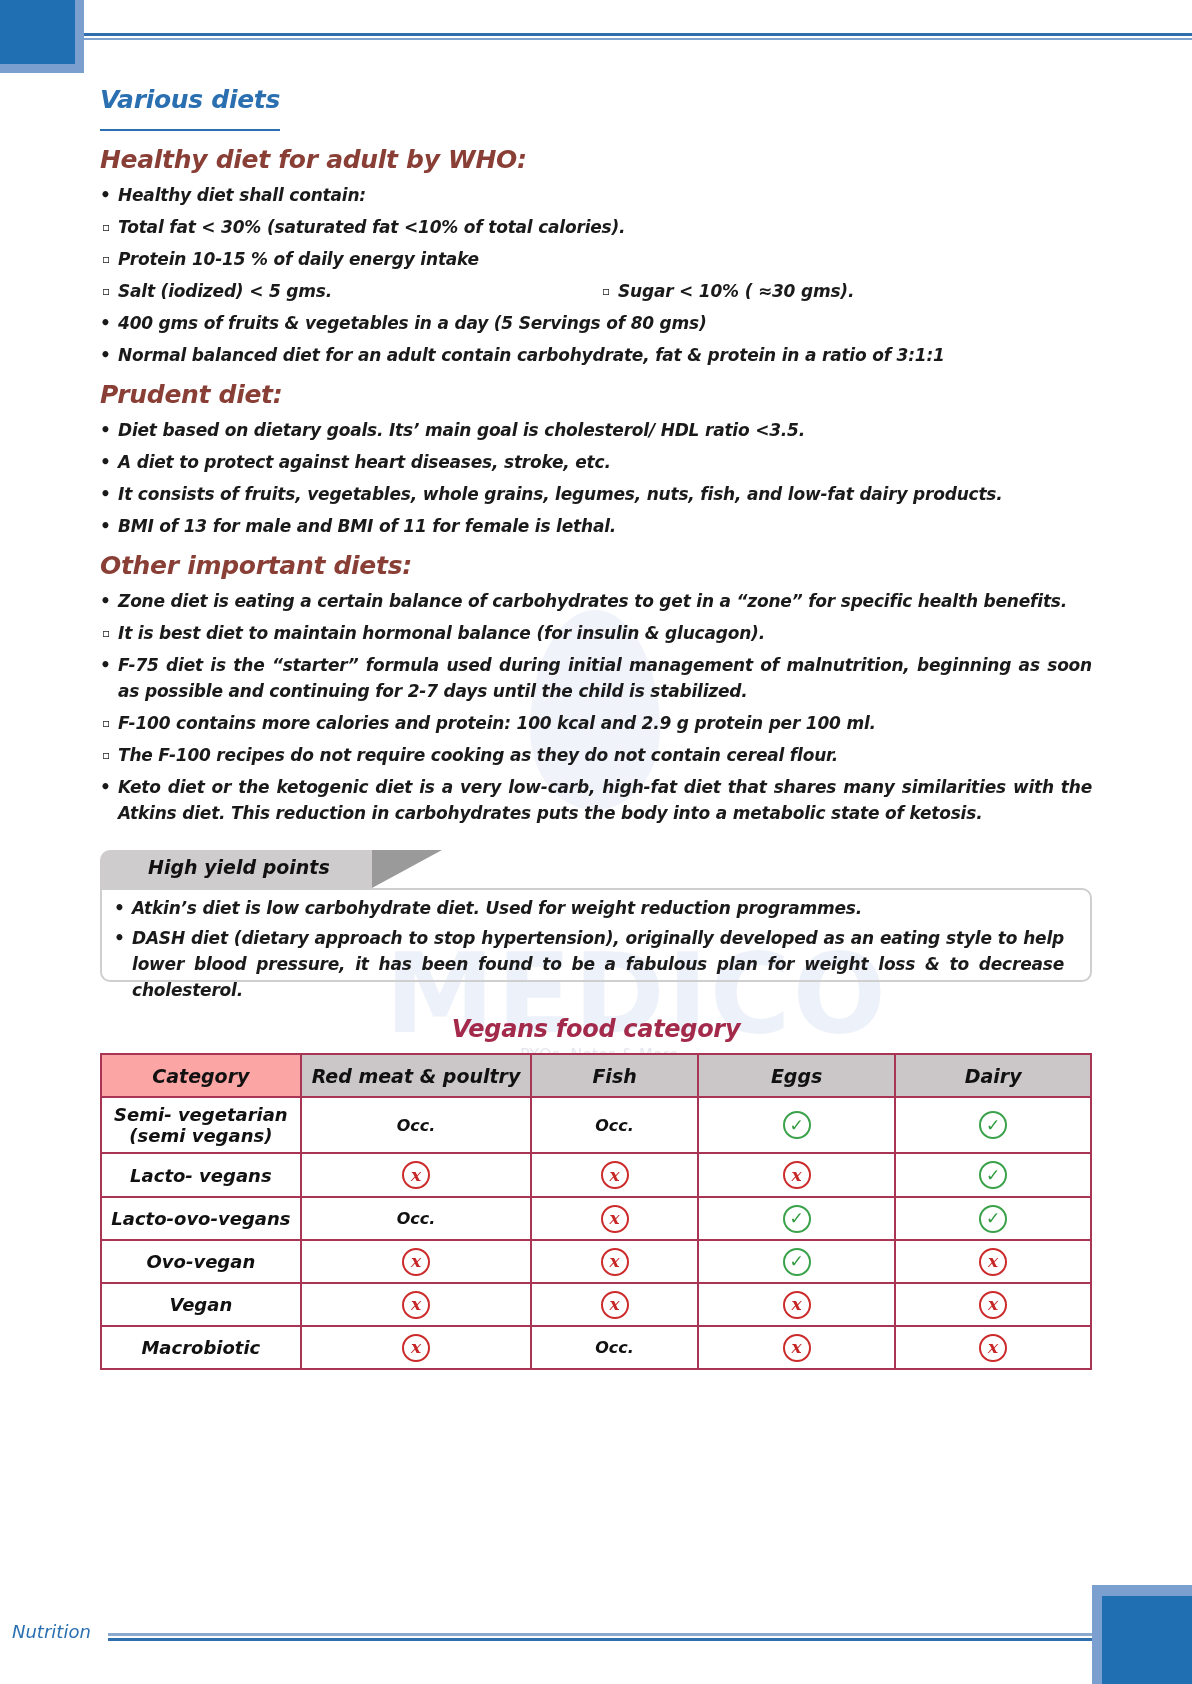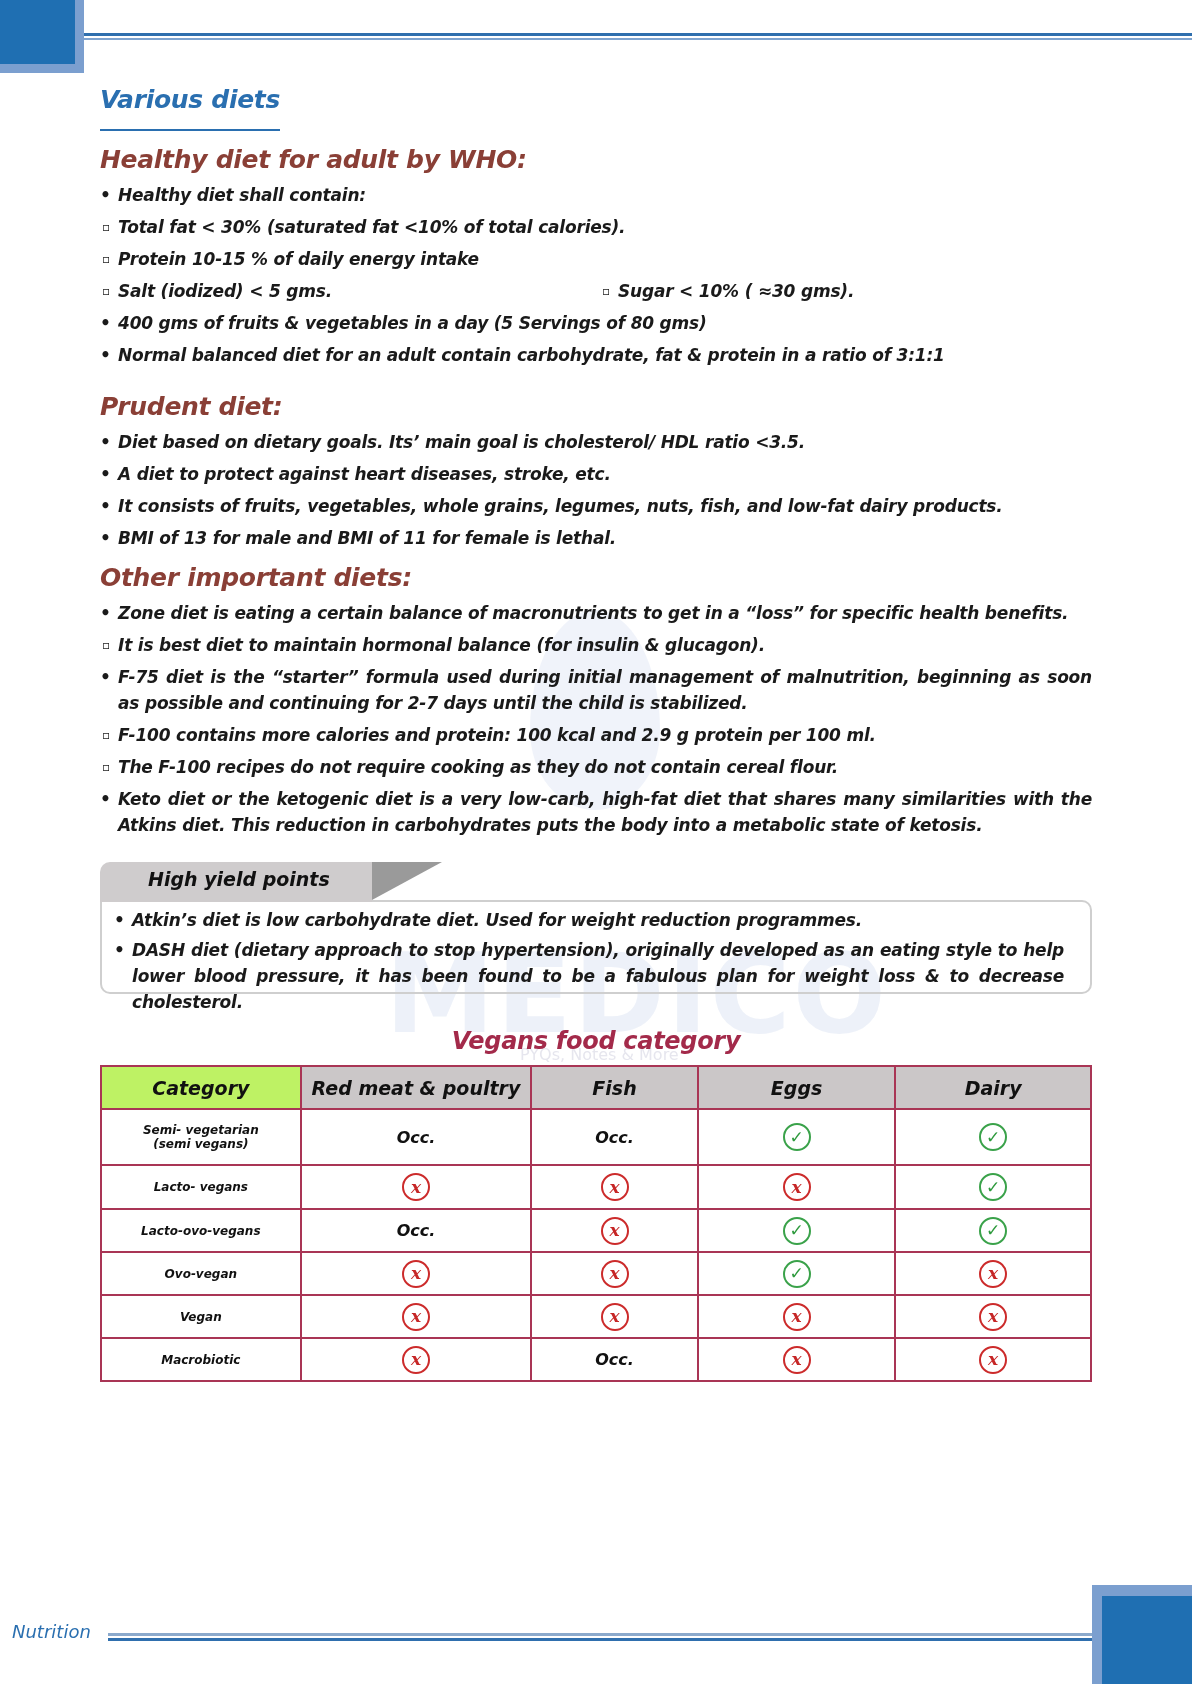--- a/index.html
+++ b/index.html
@@ -39,23 +39,23 @@
   .hy-tab { position: absolute; left: 0; top: 0; width: 272px; height: 40px; background: #cfcccd; border-radius: 10px 0 0 0; font-style: italic; font-weight: bold; font-size: 19px; color: #111; padding: 6px 0 0 48px; z-index: 2; }
   .hy-tab-shade2 { position: absolute; left: 272px; top: 0; width: 0; height: 0; border-right: 0; border-top: 38px solid #9a9a9a; border-right: 70px solid transparent; z-index: 1; }
   .hy-box { position: absolute; left: 0; top: 38px; width: 992px; height: 94px; border: 2px solid #cfcfcf; border-radius: 0 10px 10px 10px; padding: 5px 26px 0 12px; background: transparent; }
   .hy-box .line { margin-bottom: 4px; }
 
   
   .table-title { text-align: center; font-size: 24px; font-weight: bold; color: #a32a4a; margin: 30px 0 10px 0; letter-spacing: -0.3px; }
   table.vegan { width: 992px; border-collapse: collapse; font-style: italic; }
   table.vegan th, table.vegan td { border: 2px solid #a93555; text-align: center; vertical-align: middle; }
   table.vegan th { height: 43px; font-size: 19px; font-weight: bold; background: #cbc7c8; color: #111; }
-  table.vegan th.first { background: #bef264; }
+  table.vegan th.first { background: #fca5a5; }
   table.vegan td { font-size: 17px; font-weight: bold; color: #111; }
-  table.vegan td.cat { font-size: 12px; }
+  table.vegan td.cat { font-size: 18px; }
   table.vegan td.occ { font-weight: bold; font-size: 16px; }
   .icon-circle { display: inline-flex; align-items: center; justify-content: center; width: 28px; height: 28px; border-radius: 50%; font-style: italic; font-weight: bold; font-size: 17px; line-height: 1; }
   .icon-check { border: 2px solid #3aa24a; color: #2e9a3d; }
   .icon-cross { border: 2px solid #cc2b2b; color: #c62626; font-family: "DejaVu Serif", serif; }
 </style>
 </head>
 <body>
 
 <div class="corner-tl-outer"></div>
 <div class="corner-tl-inner"></div>
@@ -77,32 +77,32 @@
     <div class="line sub">Protein 10-15 % of daily energy intake</div>
     <div class="row3">
       <div class="line sub" style="width:500px">Salt (iodized) &lt; 5 gms.</div>
       <div class="line sub">Sugar &lt; 10% ( ≈30 gms).</div>
     </div>
     <div class="line bullet">400 gms of fruits &amp; vegetables in a day (5 Servings of 80 gms)</div>
     <div class="line bullet">Normal balanced diet for an adult contain carbohydrate, fat &amp; protein in a ratio of 3:1:1</div>
   </div>
 
   
-  <div style="margin-top:24px">
+  <div style="margin-top:12px">
     <div class="section-heading">Prudent diet:</div>
     <div class="line bullet">Diet based on dietary goals. Its’ main goal is cholesterol/ HDL ratio &lt;3.5.</div>
     <div class="line bullet">A diet to protect against heart diseases, stroke, etc.</div>
     <div class="line bullet">It consists of fruits, vegetables, whole grains, legumes, nuts, fish, and low-fat dairy products.</div>
     <div class="line bullet">BMI of 13 for male and BMI of 11 for female is lethal.</div>
   </div>
 
   
   <div style="margin-top:12px">
     <div class="section-heading">Other important diets:</div>
-    <div class="line bullet">Zone diet is eating a certain balance of macronutrients to get in a “loss” for specific health benefits.</div>
+    <div class="line bullet">Zone diet is eating a certain balance of carbohydrates to get in a “zone” for specific health benefits.</div>
     <div class="line sub">It is best diet to maintain hormonal balance (for insulin &amp; glucagon).</div>
     <div class="line bullet justify">F-75 diet is the “starter” formula used during initial management of malnutrition, beginning as soon as possible and continuing for 2-7 days until the child is stabilized.</div>
     <div class="line sub">F-100 contains more calories and protein: 100 kcal and 2.9 g protein per 100 ml.</div>
     <div class="line sub">The F-100 recipes do not require cooking as they do not contain cereal flour.</div>
     <div class="line bullet justify">Keto diet or the ketogenic diet is a very low-carb, high-fat diet that shares many similarities with the Atkins diet. This reduction in carbohydrates puts the body into a metabolic state of ketosis.</div>
   </div>
 
   
   <div class="hy-wrap">
     <div class="hy-tab">High yield points</div>

